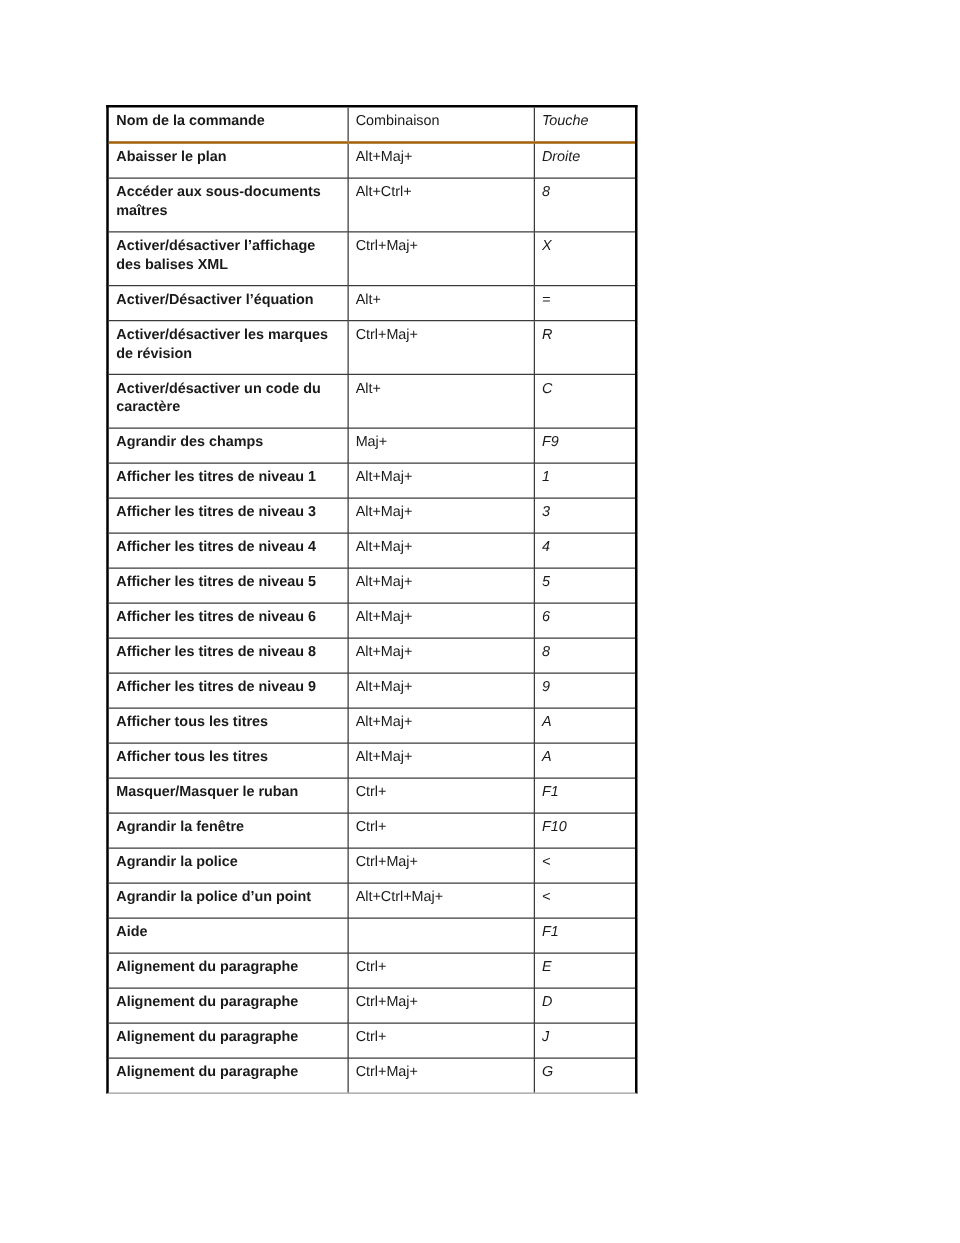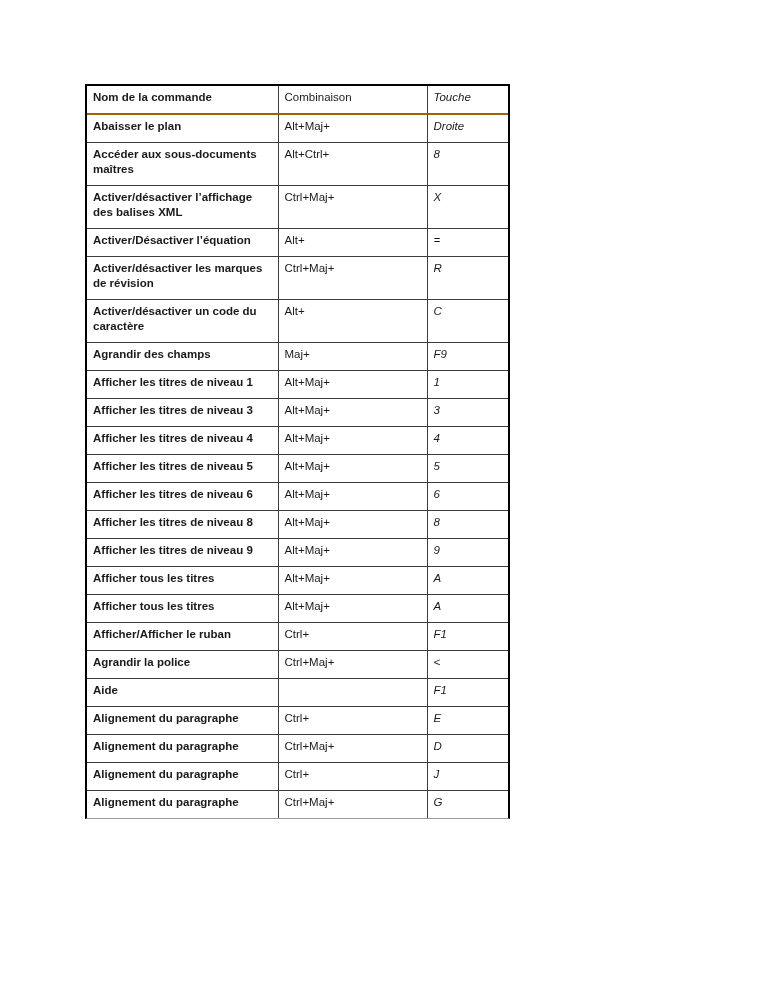--- a/index.html
+++ b/index.html
@@ -140,27 +140,37 @@
     <td class="col-name">Afficher tous les titres</td>
     <td class="col-combo">Alt+Maj+</td>
     <td class="col-key">A</td>
   </tr>
         <tr>
     <td class="col-name">Afficher tous les titres</td>
     <td class="col-combo">Alt+Maj+</td>
     <td class="col-key">A</td>
   </tr>
         <tr>
-    <td class="col-name">Afficher/Afficher le ruban</td>
+    <td class="col-name">Masquer/Masquer le ruban</td>
     <td class="col-combo">Ctrl+</td>
     <td class="col-key">F1</td>
   </tr>
         <tr>
+    <td class="col-name">Agrandir la fenêtre</td>
+    <td class="col-combo">Ctrl+</td>
+    <td class="col-key">F10</td>
+  </tr>
+        <tr>
     <td class="col-name">Agrandir la police</td>
     <td class="col-combo">Ctrl+Maj+</td>
+    <td class="col-key">&lt;</td>
+  </tr>
+        <tr>
+    <td class="col-name">Agrandir la police d’un point</td>
+    <td class="col-combo">Alt+Ctrl+Maj+</td>
     <td class="col-key">&lt;</td>
   </tr>
         <tr>
     <td class="col-name">Aide</td>
     <td class="col-combo"></td>
     <td class="col-key">F1</td>
   </tr>
         <tr>
     <td class="col-name">Alignement du paragraphe</td>
     <td class="col-combo">Ctrl+</td>

